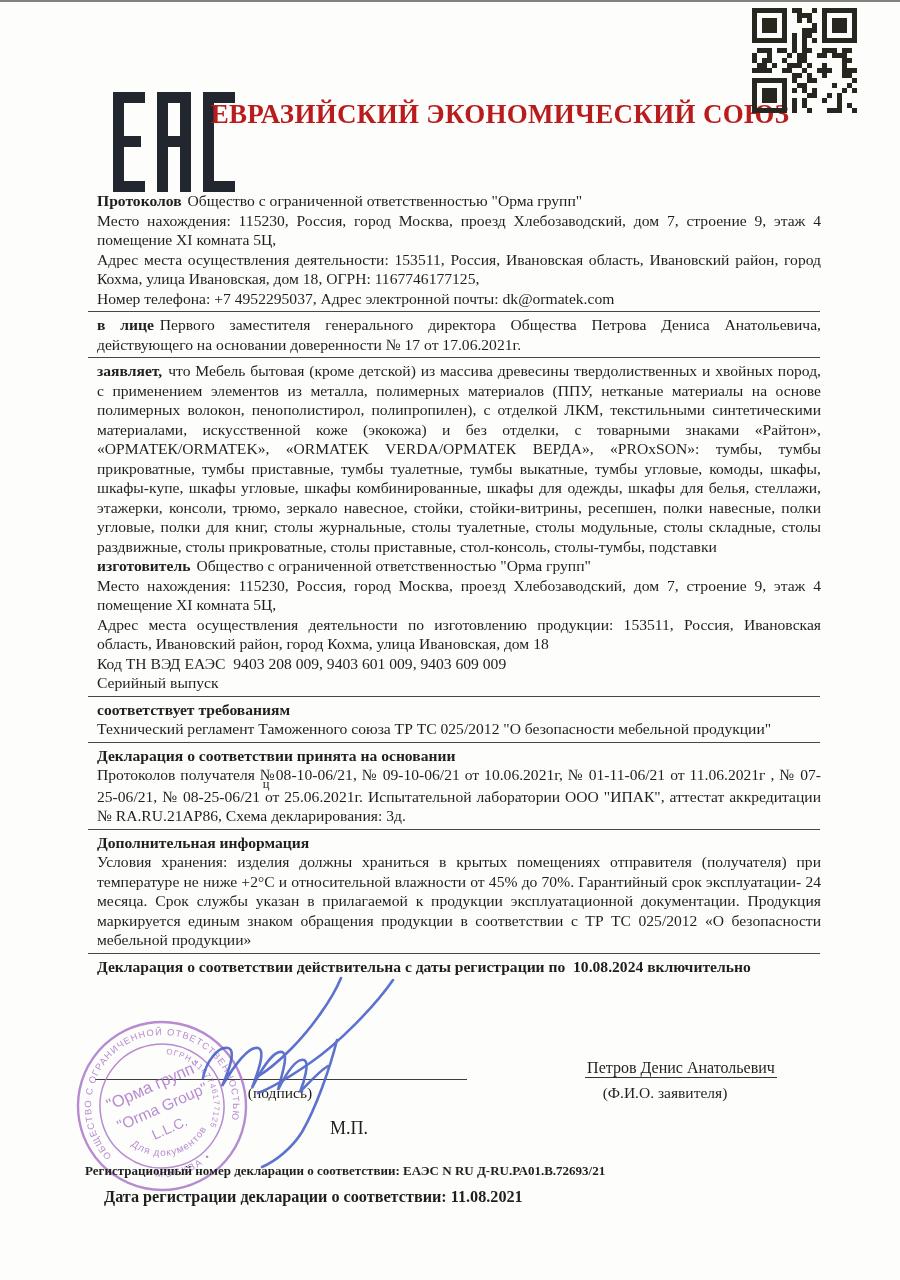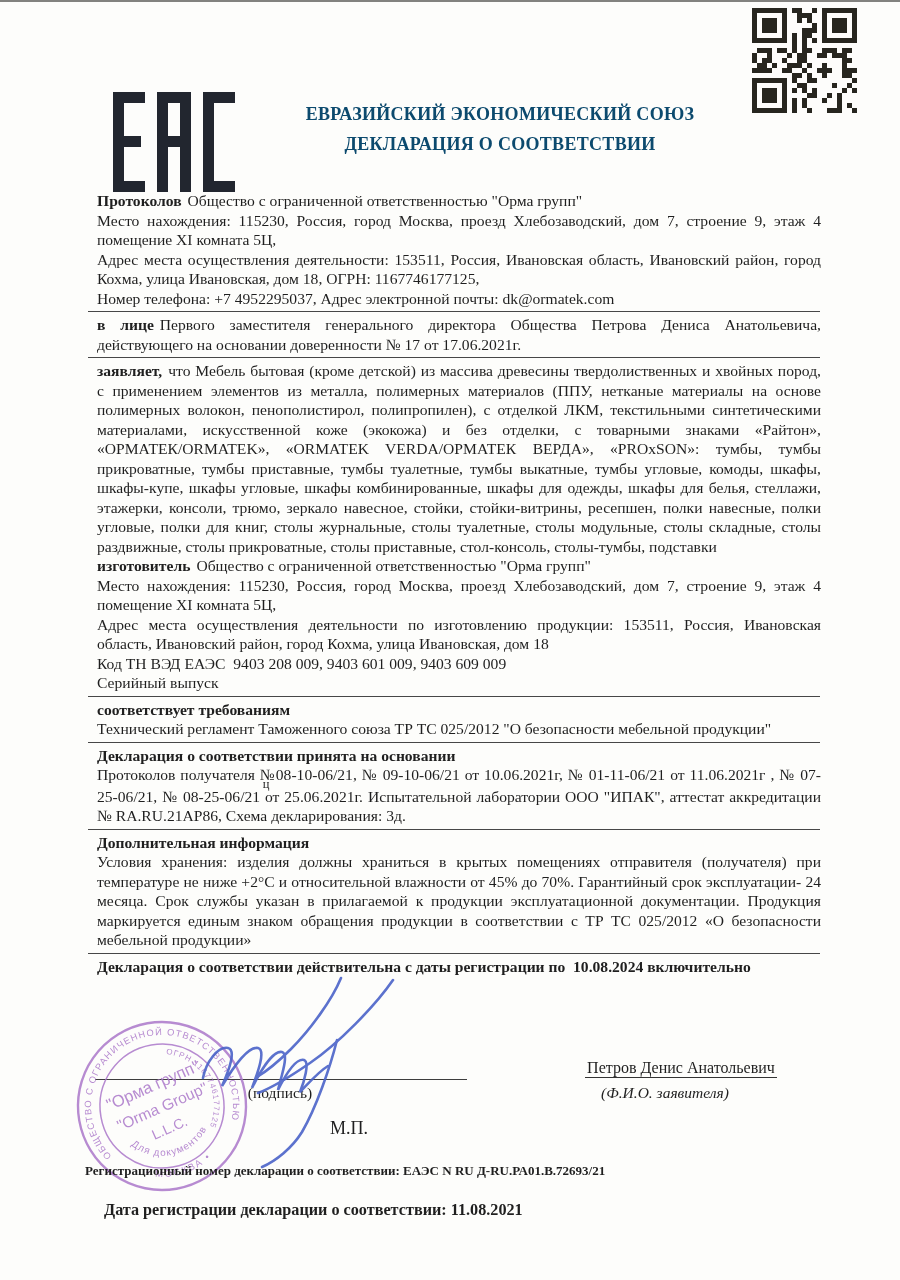--- a/index.html
+++ b/index.html
@@ -4,48 +4,48 @@
 <style>
   html,body{margin:0;padding:0;background:#e9e9e5;}
   .page{position:relative;width:900px;height:1280px;margin:0 auto;background:#fdfdfb;overflow:hidden;
         font-family:"Liberation Serif","DejaVu Serif",serif;color:#1f1f1f;}
   .top-edge{position:absolute;left:0;top:0;width:100%;height:2px;background:#41413c;opacity:.65;}
 
   
   .eac-logo{position:absolute;left:112px;top:92px;width:124px;height:100px;}
   .eac-logo rect{fill:#22262f;}
   .doc-title{position:absolute;left:180px;top:99px;width:640px;text-align:center;
-             font-weight:bold;font-size:18px;line-height:30px;letter-spacing:.3px;color:#0c4a6e;}
+             font-weight:bold;font-size:27px;line-height:30px;letter-spacing:.3px;color:#b91c1c;}
   #qr{position:absolute;left:752px;top:8px;display:grid;grid-template-columns:repeat(21,5px);grid-auto-rows:5px;}
   #qr .qm{background:#27261f;}
 
   
   .content{position:absolute;left:97px;top:191px;width:724px;font-size:15.6px;line-height:19.5px;text-align:justify;}
   .content p{margin:0;}
   .lead{font-weight:bold;margin-right:6px;}
   .bold{font-weight:bold;}
   hr.div{border:none;border-top:1.6px solid #474747;margin:3px 0 3px -9px;width:732px;}
   .artifact{display:inline-block;width:0;overflow:visible;transform:translate(-13px,8px);font-size:12.5px;}
 
   
   .sig-line{position:absolute;left:95px;top:1079px;width:372px;border-top:1.6px solid #3d3d3d;}
   .sig-caption{position:absolute;left:190px;top:1084px;width:180px;text-align:center;font-size:15.5px;}
   .fio-name{position:absolute;left:545px;top:1059px;width:240px;text-align:center;font-size:16px;}
   .fio-name span{border-bottom:1.4px solid #333;padding:0 2px 1px 2px;margin-left:32px;}
-  .fio-caption{position:absolute;left:545px;top:1084px;width:240px;text-align:center;font-size:15.5px;font-style:italic;}
+  .fio-caption{position:absolute;left:545px;top:1084px;width:240px;text-align:center;font-size:15.5px;}
   .mp{position:absolute;left:330px;top:1118px;font-size:18px;}
 
   
   .stamp{position:absolute;left:57px;top:1001px;width:210px;height:210px;opacity:.82;}
   .stamp text{font-family:"Liberation Sans","DejaVu Sans",sans-serif;}
   .ink{position:absolute;left:0;top:0;width:900px;height:1280px;pointer-events:none;}
 
   
   .reg1{position:absolute;left:85px;top:1163px;font-weight:bold;font-size:13px;}
-  .reg2{position:absolute;left:104px;top:1188px;font-weight:bold;font-size:16.2px;margin-top:13px;}
+  .reg2{position:absolute;left:104px;top:1188px;font-weight:bold;font-size:16.2px;}
 </style>
 </head>
 <body>
 
 <div class="page">
   <div class="top-edge"></div>
 
   <svg class="eac-logo" viewBox="0 0 122 100" aria-hidden="true">
     <rect x="0" y="0" width="11" height="100"></rect>
       <rect x="0" y="0" width="32" height="11"></rect>
@@ -55,21 +55,20 @@
       <rect x="67" y="0" width="11" height="100"></rect>
     <rect x="44" y="0" width="34" height="11"></rect>
       <rect x="44" y="44" width="34" height="11"></rect>
     <rect x="90" y="0" width="11" height="100"></rect>
       <rect x="90" y="0" width="32" height="11"></rect>
     <rect x="90" y="89" width="32" height="11"></rect>
   </svg>
 
   <div class="doc-title">
     <div>ЕВРАЗИЙСКИЙ ЭКОНОМИЧЕСКИЙ СОЮЗ</div>
-    <div>ДЕКЛАРАЦИЯ О СООТВЕТСТВИИ</div>
   </div>
 
   <div id="qr">
       <div class="qm"></div>
       <div class="qm"></div>
       <div class="qm"></div>
       <div class="qm"></div>
       <div class="qm"></div>
       <div class="qm"></div>
       <div class="qm"></div>

